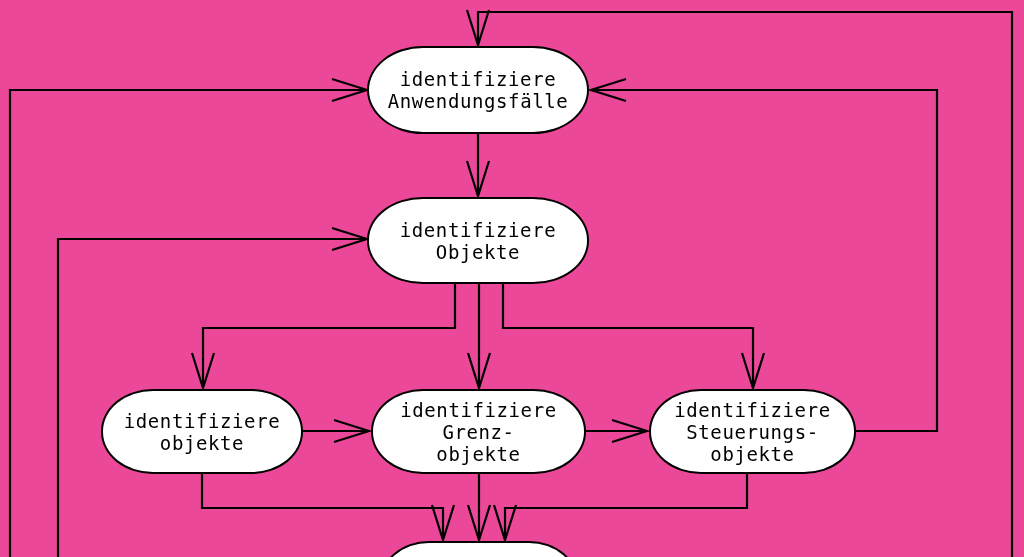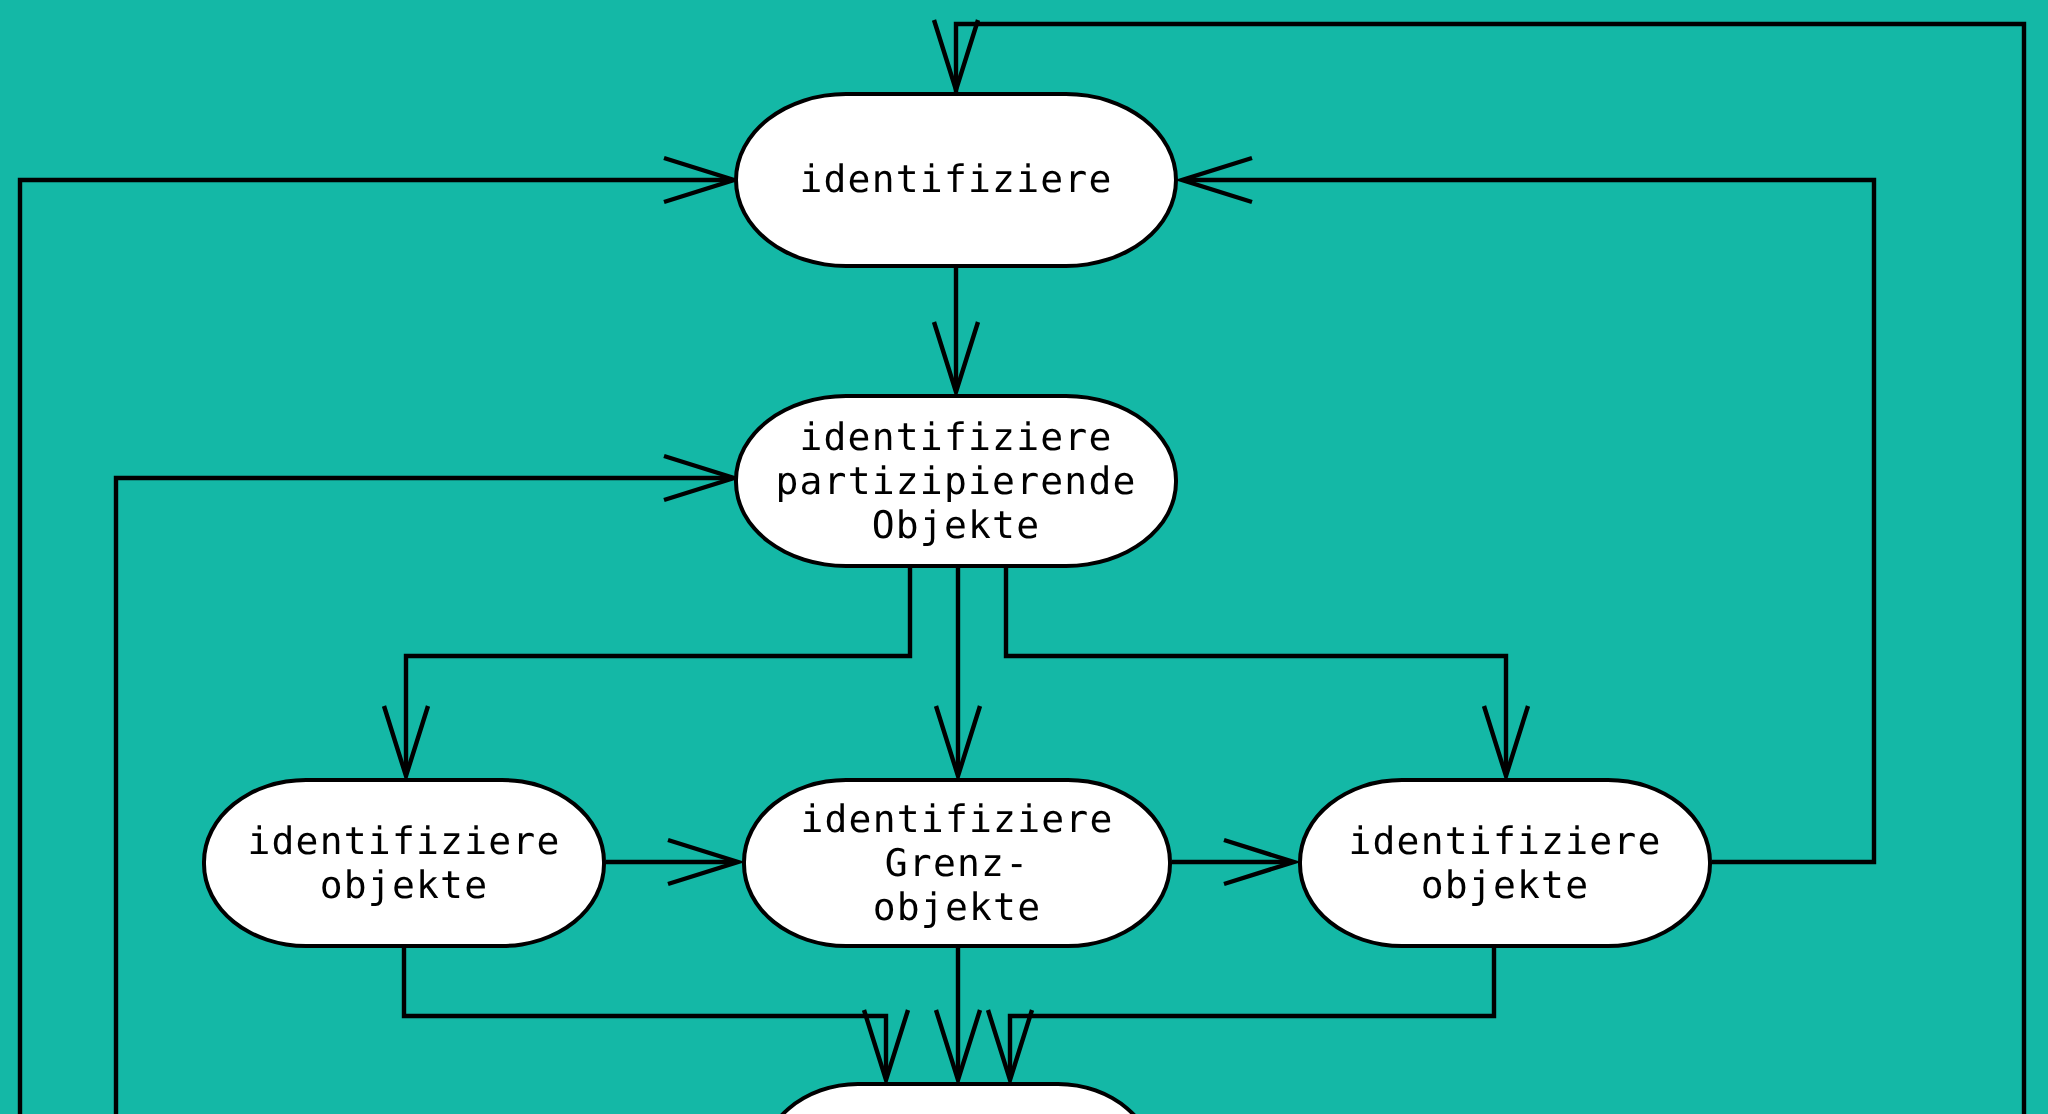--- a/index.html
+++ b/index.html
@@ -1,20 +1,20 @@
 <!DOCTYPE html>
 <html><head>
 <meta charset="utf-8">
 <style>
   html, body { margin: 0; padding: 0; background: #ffffff; }
   .canvas {
     position: relative;
     width: 1024px;
     height: 557px;
-    background: #14b8a6;
+    background: #ec4899;
     overflow: hidden;
     font-family: "DejaVu Sans Mono", "Liberation Mono", monospace;
   }
   .edges-svg {
     position: absolute;
     left: 0; top: 0;
     width: 1024px; height: 557px;
   }
   .edges-svg path {
     stroke: #000000;
@@ -102,39 +102,40 @@
       <path d="M468,505 L479,540 L490,505"></path>
     </g>
     <g>
       <path d="M747,473 L747,508 L505,508 L505,539"></path>
       <path d="M494,505 L505,540 L516,505"></path>
     </g>
   </svg>
 
   <div class="node node-anwendungsfaelle">
     <span>identifiziere</span>
+    <span>Anwendungsfälle</span>
   </div>
 
   <div class="node node-partizipierende">
     <span>identifiziere</span>
-    <span>partizipierende</span>
     <span>Objekte</span>
   </div>
 
   <div class="node node-entitaets">
     <span>identifiziere</span>
     <span>objekte</span>
   </div>
 
   <div class="node node-grenz">
     <span>identifiziere</span>
     <span>Grenz-</span>
     <span>objekte</span>
   </div>
 
   <div class="node node-steuerungs">
     <span>identifiziere</span>
+    <span>Steuerungs-</span>
     <span>objekte</span>
   </div>
 
   <div class="node node-bottom-partial"></div>
 
 </div>
 
 </body></html>

